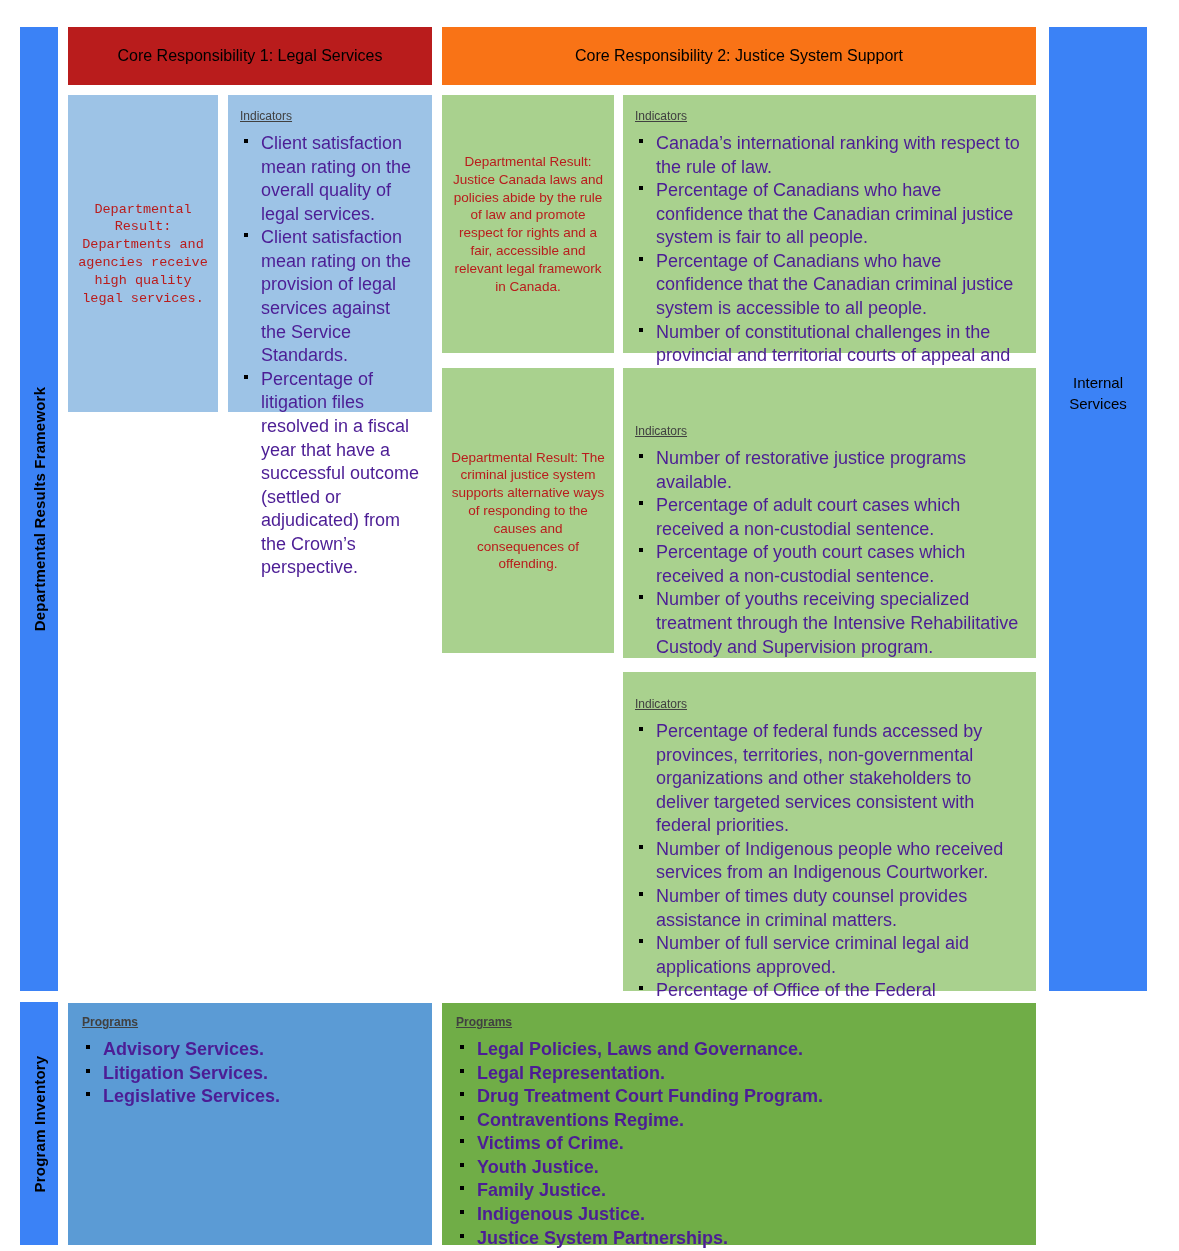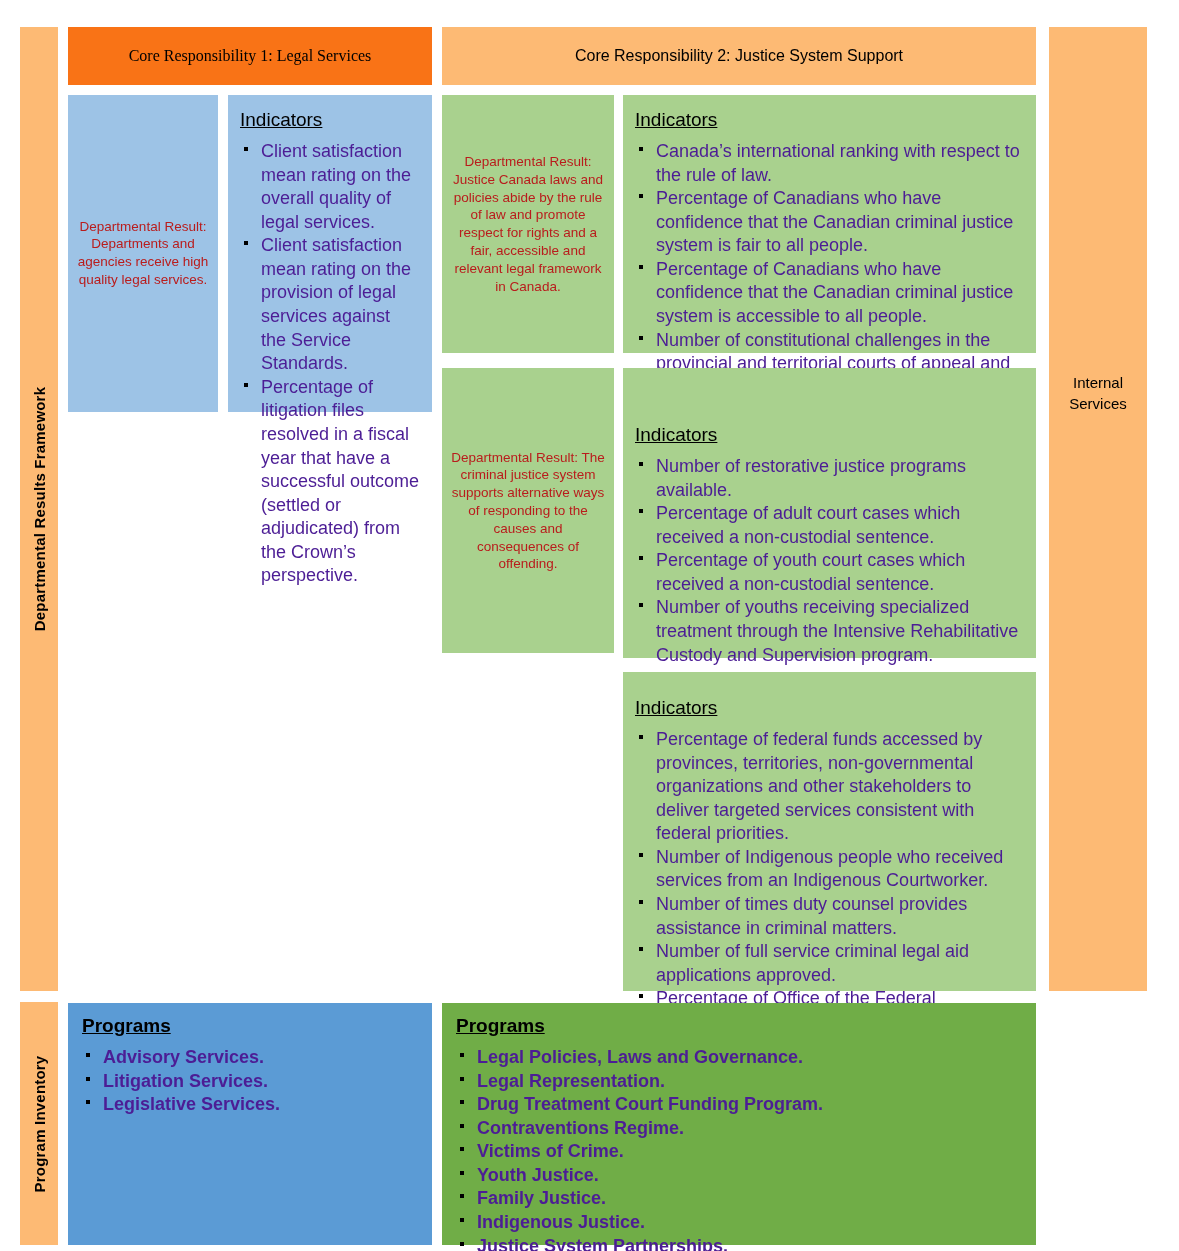--- a/index.html
+++ b/index.html
@@ -12,24 +12,24 @@
     position: relative;
     width: 1179px;
     height: 1251px;
     background: #ffffff;
     overflow: hidden;
   }
 
   
   .blk { position: absolute; }
 
-  .gray  { background: #fdba74; }
-  .blue-head { background: #f97316; font-family: Liberation Serif, serif; }
+  .gray  { background: #3b82f6; }
+  .blue-head { background: #b91c1c; }
   .blue  { background: #9dc3e6; }
-  .green-head { background: #fdba74; }
+  .green-head { background: #f97316; }
   .green { background: #a9d18e; }
   .blue-prog  { background: #5b9bd5; }
   .green-prog { background: #70ad47; }
 
   
   .rail-label {
     position: absolute;
     left: 50%; top: 50%;
     transform: translate(-50%,-50%) rotate(-90deg);
     transform-origin: center center;
@@ -59,22 +59,22 @@
     text-align: center;
     font-size: 13.5px;
     line-height: 1.32;
     color: #b91c1c;
     padding: 0 8px;
   }
 
   
   .panel { padding: 14px 12px 10px 12px; }
   .panel-title {
-    font-size: 19px;
-    color: #000000;
+    font-size: 12px;
+    color: #404040;
     text-decoration: underline;
     margin-bottom: 9px;
   }
   ul.bullets {
     list-style: none;
     margin: 0;
     padding: 0;
   }
   ul.bullets li {
     position: relative;
@@ -127,21 +127,21 @@
     <div class="banner-text">Core Responsibility 2: Justice System Support</div>
   </div>
 
   <div class="blk gray" style="left:1049px; top:27px; width:98px; height:964px;">
     <div class="internal-text">
       <div>Internal</div>
       <div>Services</div>
     </div>
   </div>
 
-  <div class="blk blue" style="left:68px; top:95px; width:150px; height:317px;">
+  <div class="blk blue" style="left:68px; top:95px; width:150px; height:317px;font-family:Liberation Mono, monospace;">
     <div class="result-text">Departmental Result: Departments and agencies receive high quality legal services.</div>
   </div>
 
   <div class="blk blue panel" style="left:228px; top:95px; width:204px; height:317px;">
     <div class="panel-title">Indicators</div>
     <ul class="bullets">
         <li>Client satisfaction mean rating on the overall quality of legal services.</li>
         <li>Client satisfaction mean rating on the provision of legal services against the Service Standards.</li>
         <li>Percentage of litigation files resolved in a fiscal year that have a successful outcome (settled or adjudicated) from the Crown’s perspective.</li>
       </ul>

